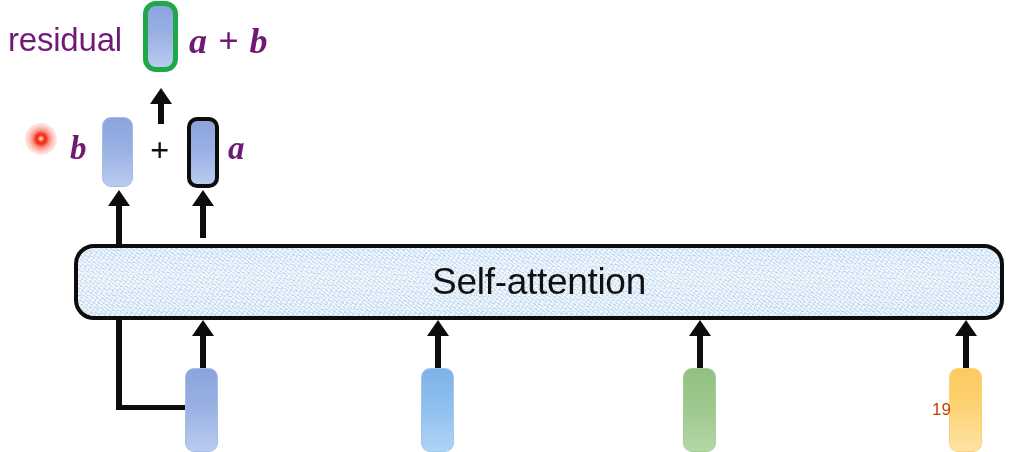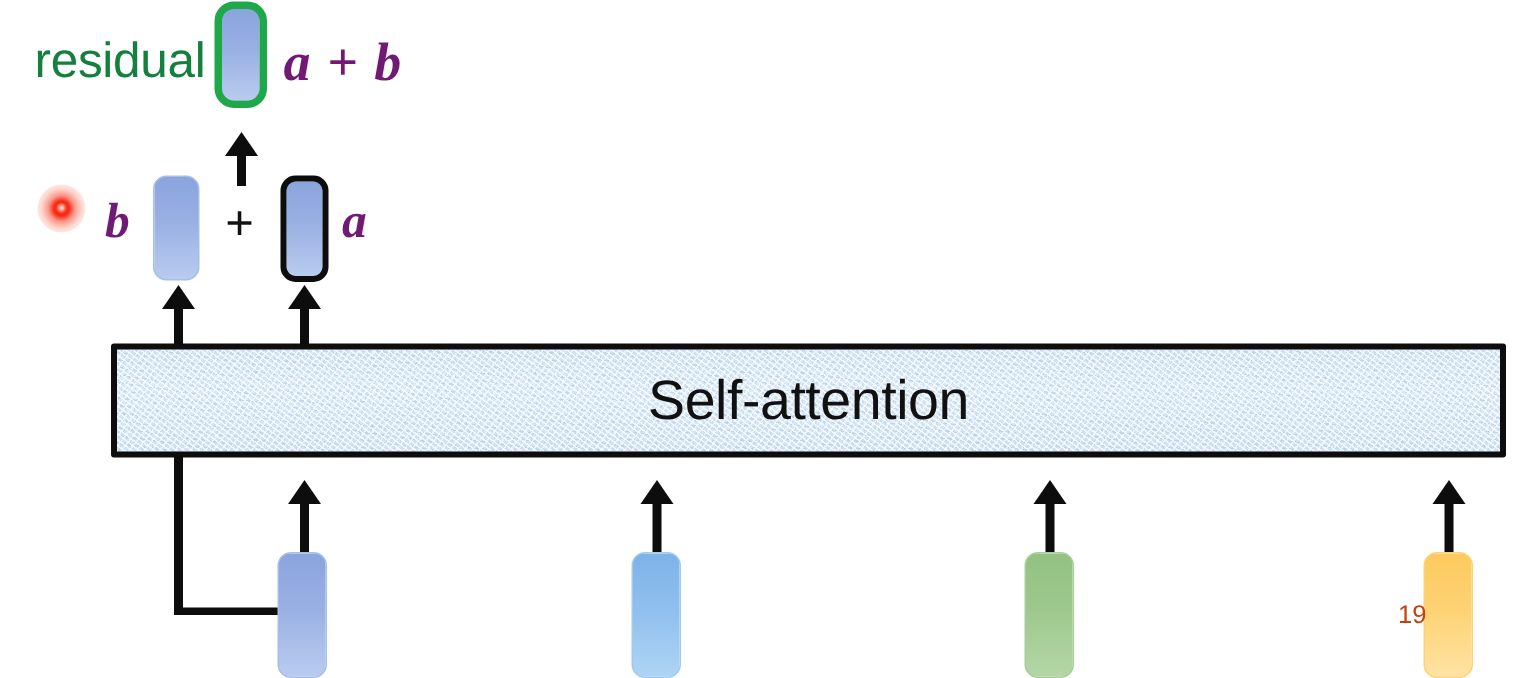--- a/index.html
+++ b/index.html
@@ -17,24 +17,23 @@
   }
 
   
   .lbl-residual {
     position: absolute;
     left: 8px;
     top: 20px;
     font-family: "Liberation Sans", sans-serif;
     font-size: 33px;
     line-height: 40px;
-    color: #15803d;
+    color: #701a75;
     letter-spacing: -0.2px;
     white-space: nowrap;
-    margin-left: 15px;
   }
   .math {
     position: absolute;
     font-family: "Liberation Serif", serif;
     font-weight: bold;
     font-style: italic;
     color: #701a75;
     white-space: nowrap;
   }
   .lbl-apb {
@@ -126,26 +125,26 @@
   }
   .vbox.outline-black {
     border: 4px solid #0d0d0d;
     border-radius: 10px;
   }
 
   
   .attn {
     position: absolute;
     left: 74px;
-    top: 229px;
+    top: 244px;
     width: 930px;
     height: 76px;
     box-sizing: border-box;
     border: 4.5px solid #0d0d0d;
-    border-radius: 2px;
+    border-radius: 20px;
     background-color: #d3e6f7;
     background-image:
       repeating-linear-gradient(37deg, rgba(255,255,255,0.75) 0px, rgba(255,255,255,0.75) 1px, rgba(255,255,255,0) 1px, rgba(255,255,255,0) 3px),
       repeating-linear-gradient(-52deg, rgba(255,255,255,0.6) 0px, rgba(255,255,255,0.6) 1px, rgba(255,255,255,0) 1px, rgba(255,255,255,0) 4px),
       repeating-linear-gradient(8deg, rgba(168,200,228,0.45) 0px, rgba(168,200,228,0.45) 1px, rgba(255,255,255,0) 1px, rgba(255,255,255,0) 5px),
       repeating-linear-gradient(105deg, rgba(180,208,234,0.35) 0px, rgba(180,208,234,0.35) 1px, rgba(255,255,255,0) 1px, rgba(255,255,255,0) 3px),
       linear-gradient(180deg, #cfe4f6 0%, #dceaf8 40%, #cfe3f5 100%);
     display: flex;
     align-items: center;
     justify-content: center;

